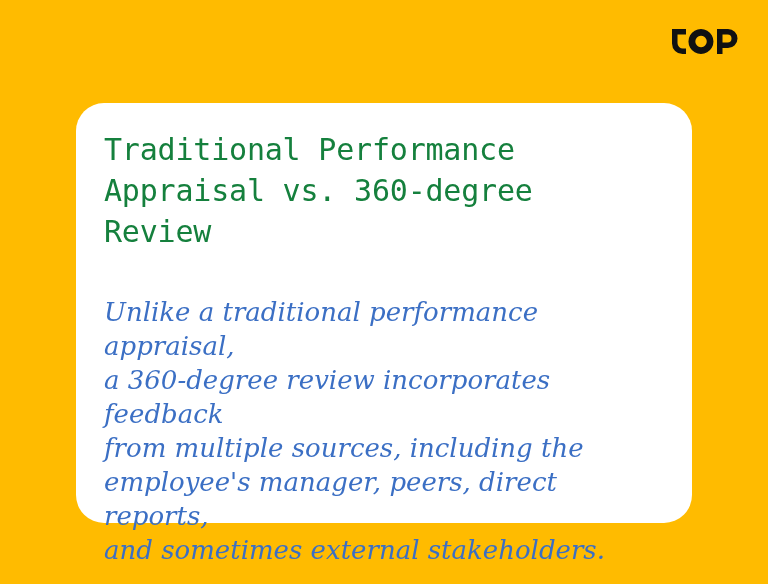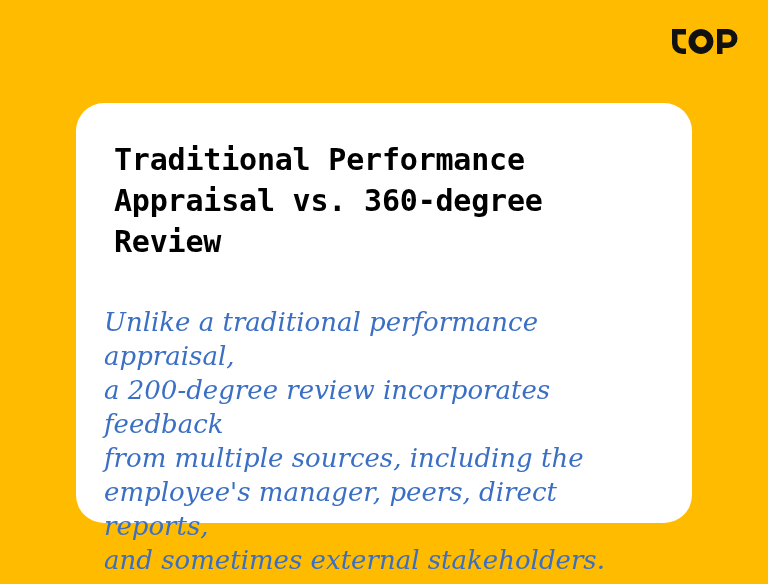--- a/index.html
+++ b/index.html
@@ -38,28 +38,28 @@
     top: 103px;
     width: 616px;
     height: 420px;
     background: #FFFFFF;
     border-radius: 28px;
     box-sizing: border-box;
     padding: 26px 28px 0 28px;
   }
 
   #card-title {
-    margin: 10px;
+    margin: 0;
     padding: 0;
     font-family: "DejaVu Sans Mono", "Liberation Mono", monospace;
     font-size: 30px;
     line-height: 41px;
-    font-weight: 700;
+    font-weight: 400;
     letter-spacing: -0.2px;
-    color: #000000;
+    color: #15803d;
     white-space: pre-line;
   }
 
   #card-body {
     margin: 0;
     padding: 0;
     margin-top: 43px;
     font-family: "DejaVu Serif", "Liberation Serif", serif;
     font-style: italic;
     font-size: 26px;
@@ -81,19 +81,19 @@
     <path d="M29 0 A12.5 12.5 0 1 1 28.9 0 Z M29 6.8 A5.7 5.7 0 1 0 29.1 6.8 Z" fill="#111111" fill-rule="evenodd"></path>
 
     <path d="M45 0 H56 A9.5 9.5 0 0 1 56 19 H50.5 V25 H45 Z M50.5 5.5 V13.5 H55.5 A4 4 0 0 0 55.5 5.5 Z" fill="#111111" fill-rule="evenodd"></path>
   </svg>
 
   <div id="content-card">
     <h1 id="card-title">Traditional Performance
 Appraisal vs. 360-degree
 Review</h1>
     <p id="card-body">Unlike a traditional performance appraisal,
-a 200-degree review incorporates feedback
+a 360-degree review incorporates feedback
 from multiple sources, including the
 employee's manager, peers, direct reports,
 and sometimes external stakeholders.</p>
   </div>
 
 </div>
 
 </body></html>

